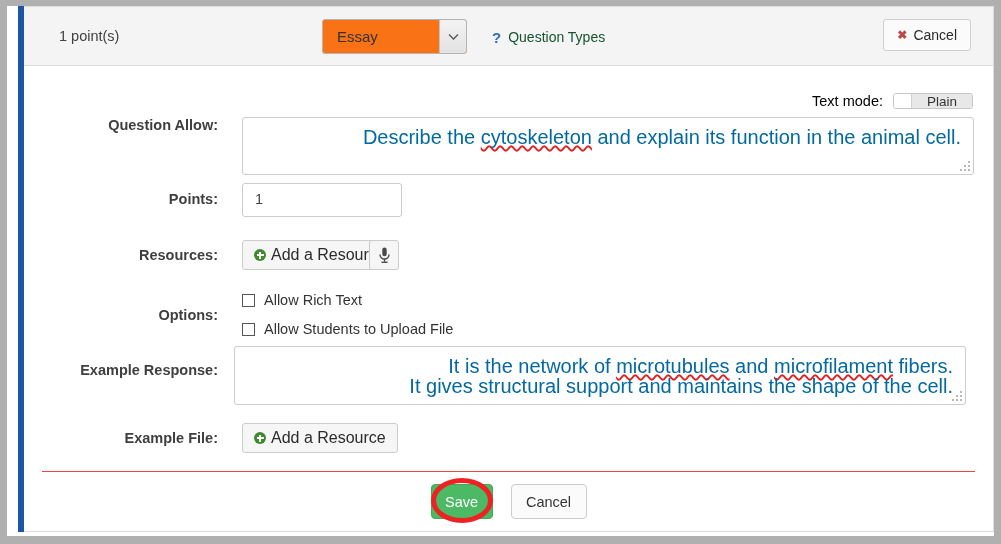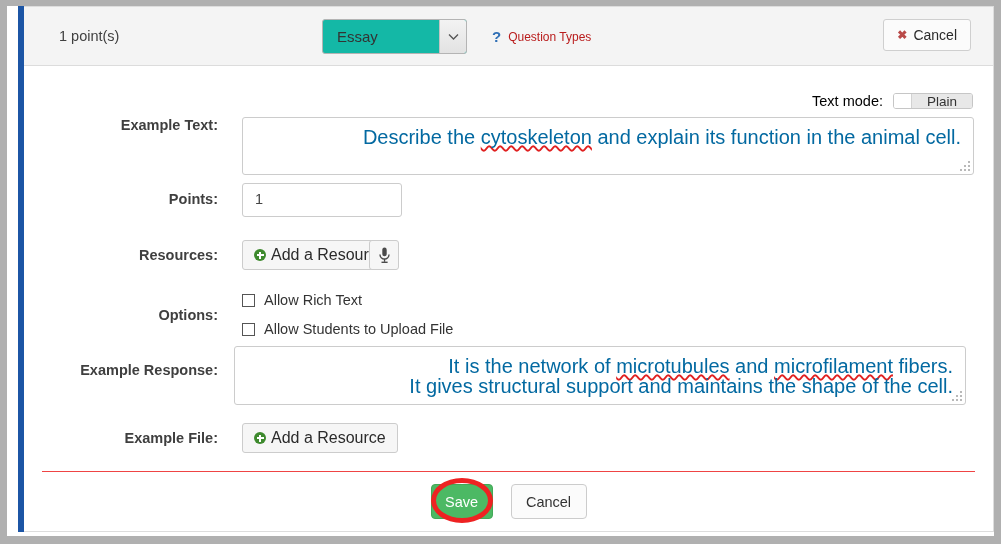--- a/index.html
+++ b/index.html
@@ -70,21 +70,21 @@
     white-space: nowrap;
   }
 
   
   .qtype-select {
     position: absolute;
     left: 298px;
     top: 12px;
     width: 145px;
     height: 35px;
-    background: #14b8a6;
+    background: #f97316;
     border: 1px solid #b4b4b4;
     border-radius: 3px;
     box-sizing: border-box;
     display: flex;
     align-items: center;
   }
   .qtype-select .value {
     flex: 1;
     padding-left: 14px;
     font-size: 15px;
@@ -113,22 +113,22 @@
     gap: 7px;
     white-space: nowrap;
   }
   .qtypes-link .qmark {
     font-size: 15px;
     font-weight: bold;
     color: #2f6fb5;
     line-height: 1;
   }
   .qtypes-link .linktext {
-    font-size: 12px;
-    color: #b91c1c;
+    font-size: 14px;
+    color: #14532d;
   }
 
   
   .hdr-cancel {
     position: absolute;
     right: 22px;
     top: 12px;
     height: 32px;
     padding: 0 13px;
     background: #fbfbfb;
@@ -422,21 +422,21 @@
       <div class="panel-body">
 
         <div class="textmode-wrap">
           <span class="textmode-label">Text mode:</span>
           <span class="toggle">
             <span class="knob"></span>
             <span class="state">Plain</span>
           </span>
         </div>
 
-        <div class="row-label" style="top:51px;">Example Text:</div>
+        <div class="row-label" style="top:51px;">Question Allow:</div>
         <div class="field-box ta-question">
           <div class="ta-text"><span>Describe the </span><span class="spell">cytoskeleton</span><span> and explain its function in the animal cell.</span></div>
           <span class="grip">
             <i style="right:0;bottom:0;"></i>
               <i style="right:4px;bottom:0;"></i>
               <i style="right:8px;bottom:0;"></i>
             <i style="right:0;bottom:4px;"></i>
               <i style="right:4px;bottom:4px;"></i>
             <i style="right:0;bottom:8px;"></i>
           </span>

